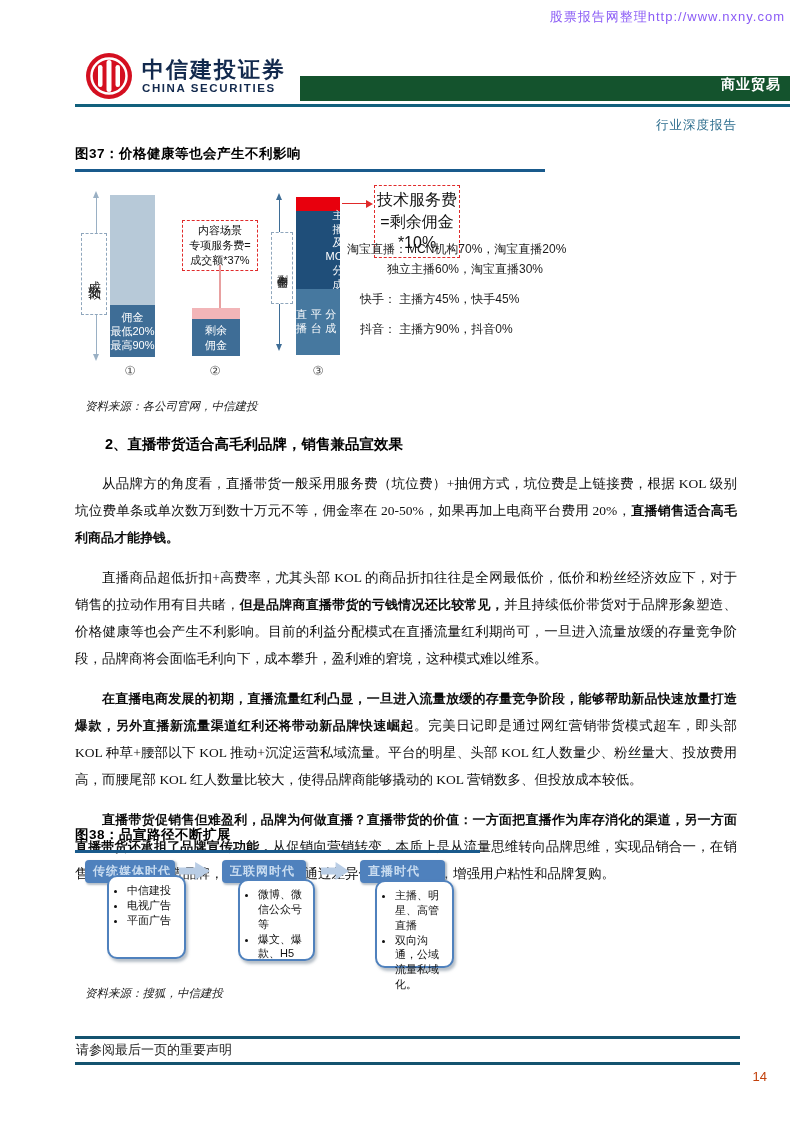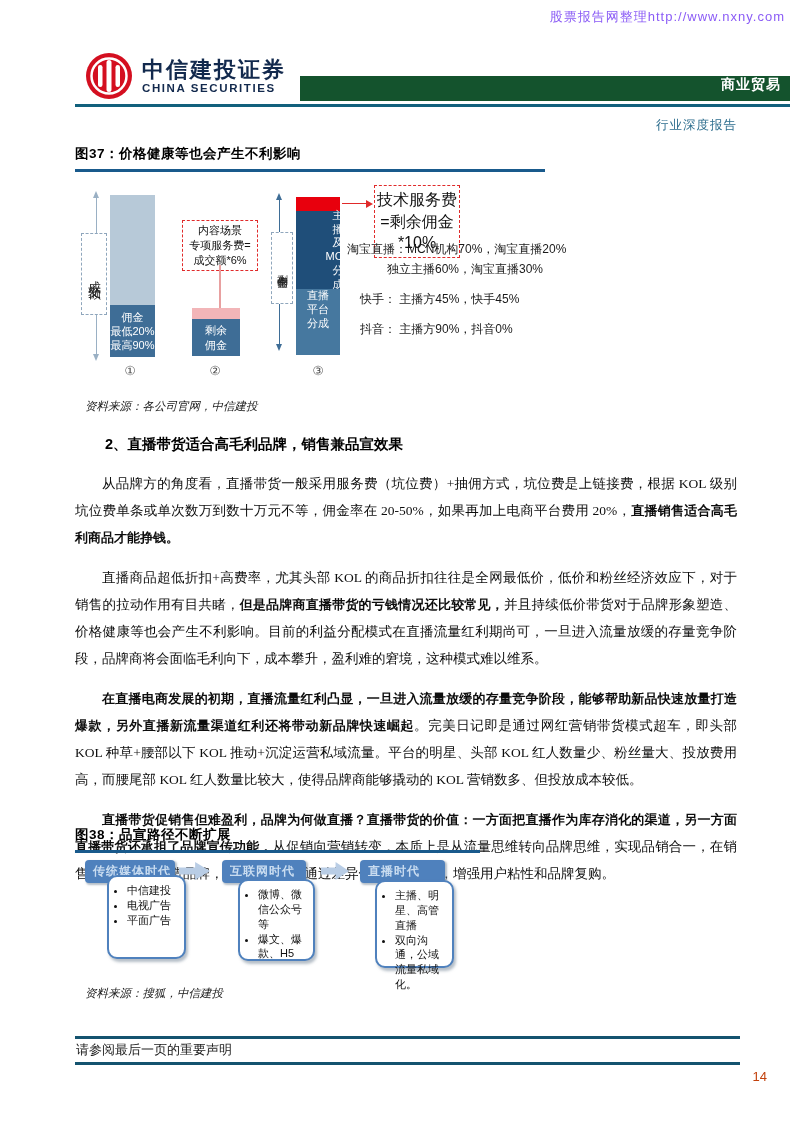--- a/index.html
+++ b/index.html
@@ -66,22 +66,22 @@
   .bar2 { position:absolute; left:117px; top:138px; width:48px; height:48px; background:#3e6d96; }
   .bar2strip { position:absolute; top:0; left:0; width:100%; height:11px; background:#f2b5b8; }
   .bar2cap { position:absolute; top:11px; left:0; right:0; bottom:0; display:flex; flex-direction:column;
     align-items:center; justify-content:center; color:#fff;
     font-family:"Liberation Sans", sans-serif; font-size:11px; line-height:1.3; }
 
   .bar3 { position:absolute; left:221px; top:27px; width:44px; height:158px; display:flex; flex-direction:column; }
   .seg-red { height:14px; background:#e8000d; }
   .seg-navy { height:78px; background:#1f4e79; display:flex; flex-direction:column; align-items:center;
     justify-content:center; color:#fff; font-family:"Liberation Sans", sans-serif; font-size:11px; line-height:1.25;padding-left:40px; }
-  .seg-steel { flex:1; background:#46789f; display:flex; flex-direction:column; align-items:center;
-    justify-content:flex-start; color:#fff; font-family:"Liberation Sans", sans-serif; font-size:11px; line-height:1.25; }
+  .seg-steel { flex:1; background:#46789f; display:flex; flex-direction:row; align-items:center;
+    justify-content:space-between; color:#fff; font-family:"Liberation Sans", sans-serif; font-size:11px; line-height:1.25; }
 
   .red-arrow { position:absolute; left:267px; top:33px; width:28px; border-top:1.5px solid #e02a2a; }
   .red-arrow::after { content:""; position:absolute; right:-7px; top:-4.5px;
     border:4px solid transparent; border-left:7px solid #e02a2a; }
 
   .notes { position:absolute; left:272px; top:70px; width:230px;
     font-family:"Liberation Sans", sans-serif; font-size:12px; line-height:1.5; color:#1a1a1a; }
   .notes .n { margin:0; }
   .notes .n1 { padding-left:40px; margin-top:2px; }
   .notes .n2 { padding-left:13px; margin-top:12px; }
@@ -160,21 +160,21 @@
         <span>最高90%</span>
       </div>
     </div>
     <div class="dash-box" id="axis1">
       <span class="vtext">成交额</span>
     </div>
 
     <div class="red-dash" id="callout2">
       <div>内容场景</div>
       <div>专项服务费=</div>
-      <div>成交额*6%</div>
+      <div>成交额*37%</div>
     </div>
     <div id="connector2"></div>
     <div class="bar2">
       <div class="bar2strip"></div>
       <div class="bar2cap">
         <span>剩余</span>
         <span>佣金</span>
       </div>
     </div>
 

